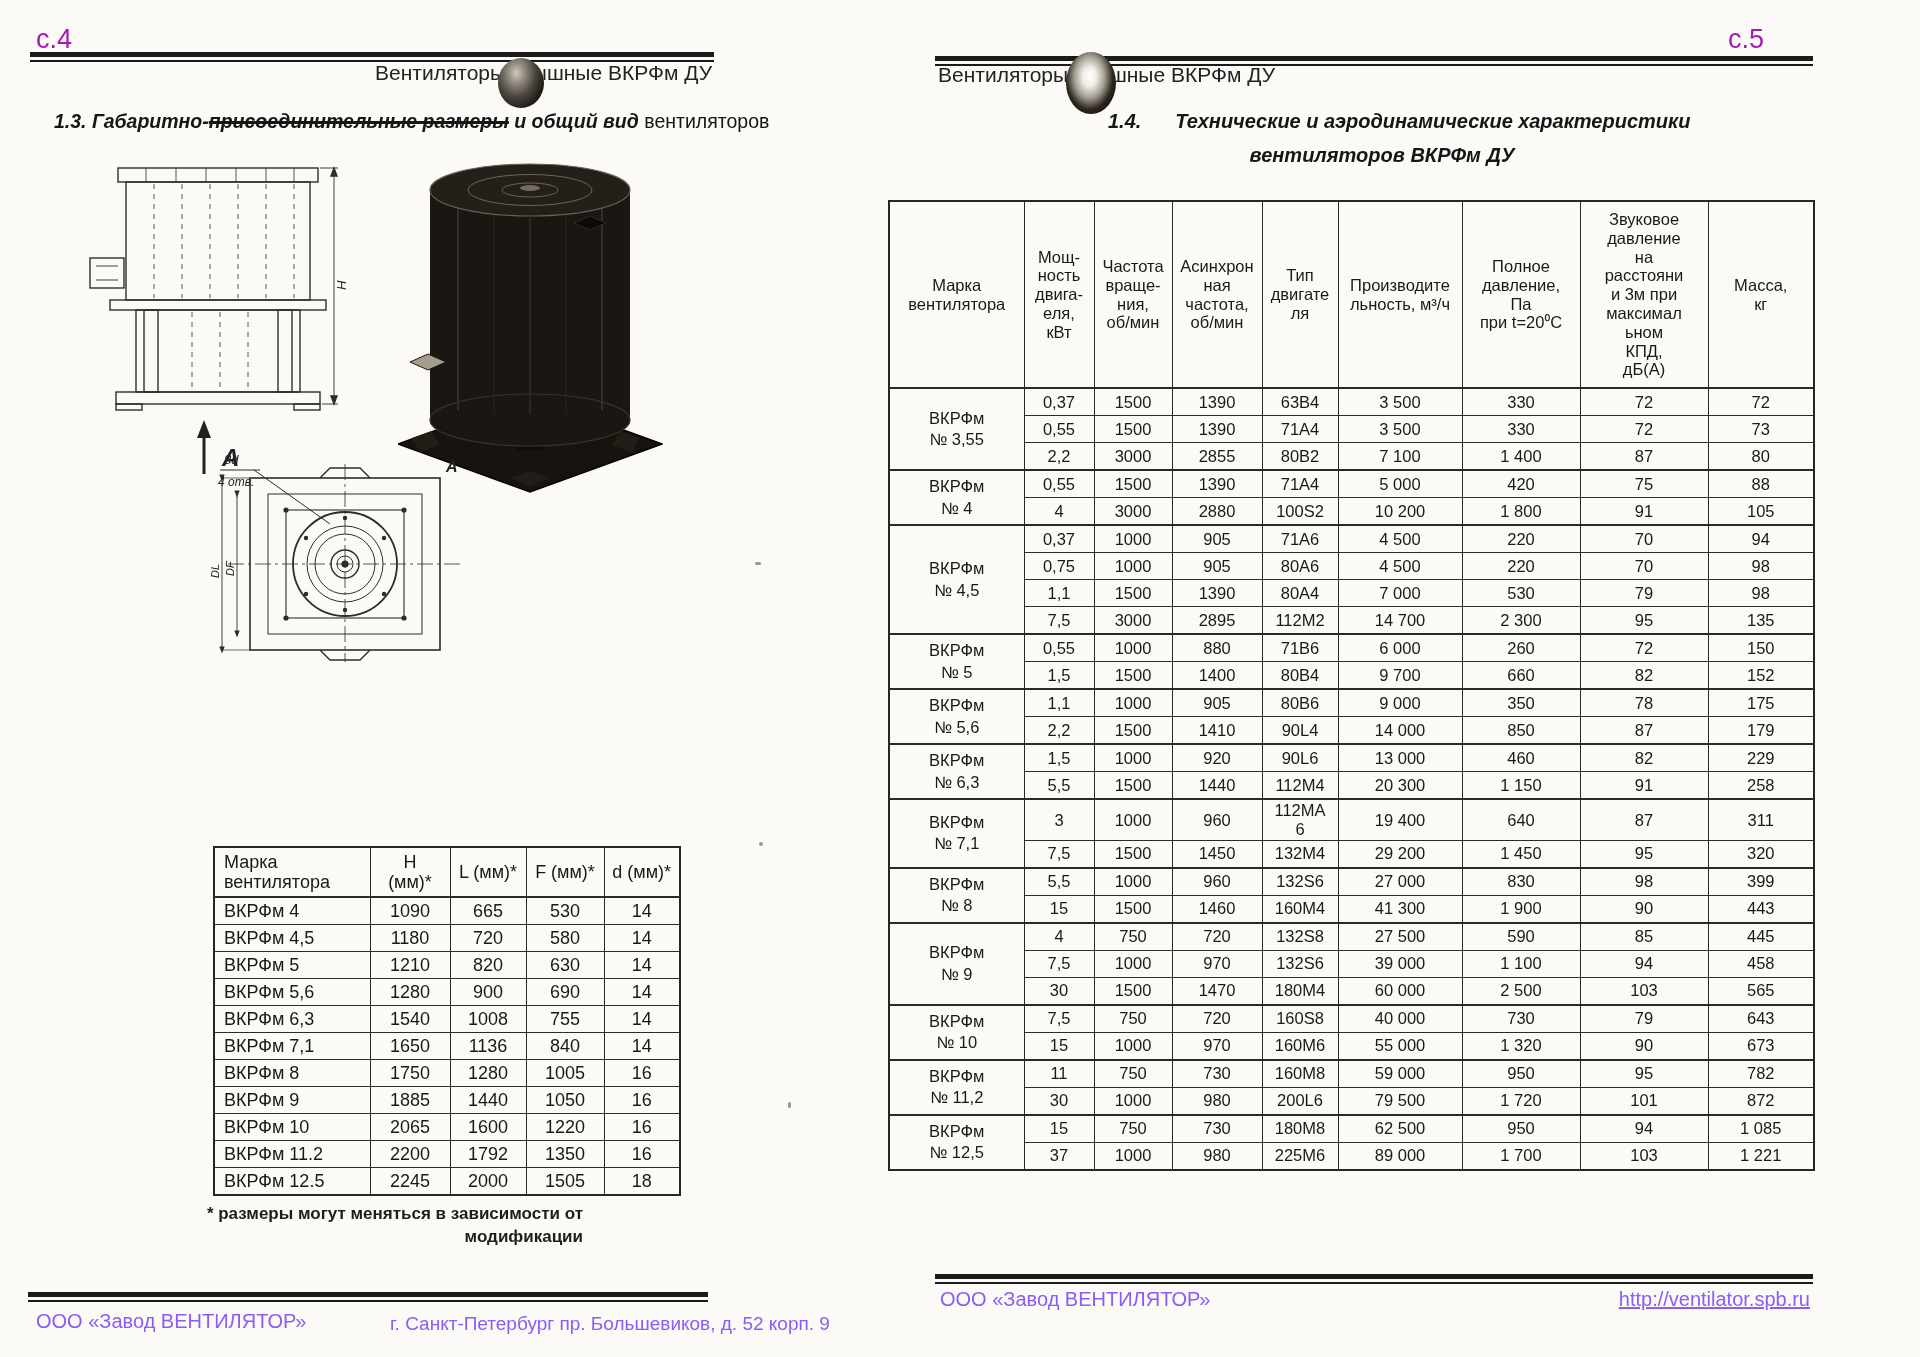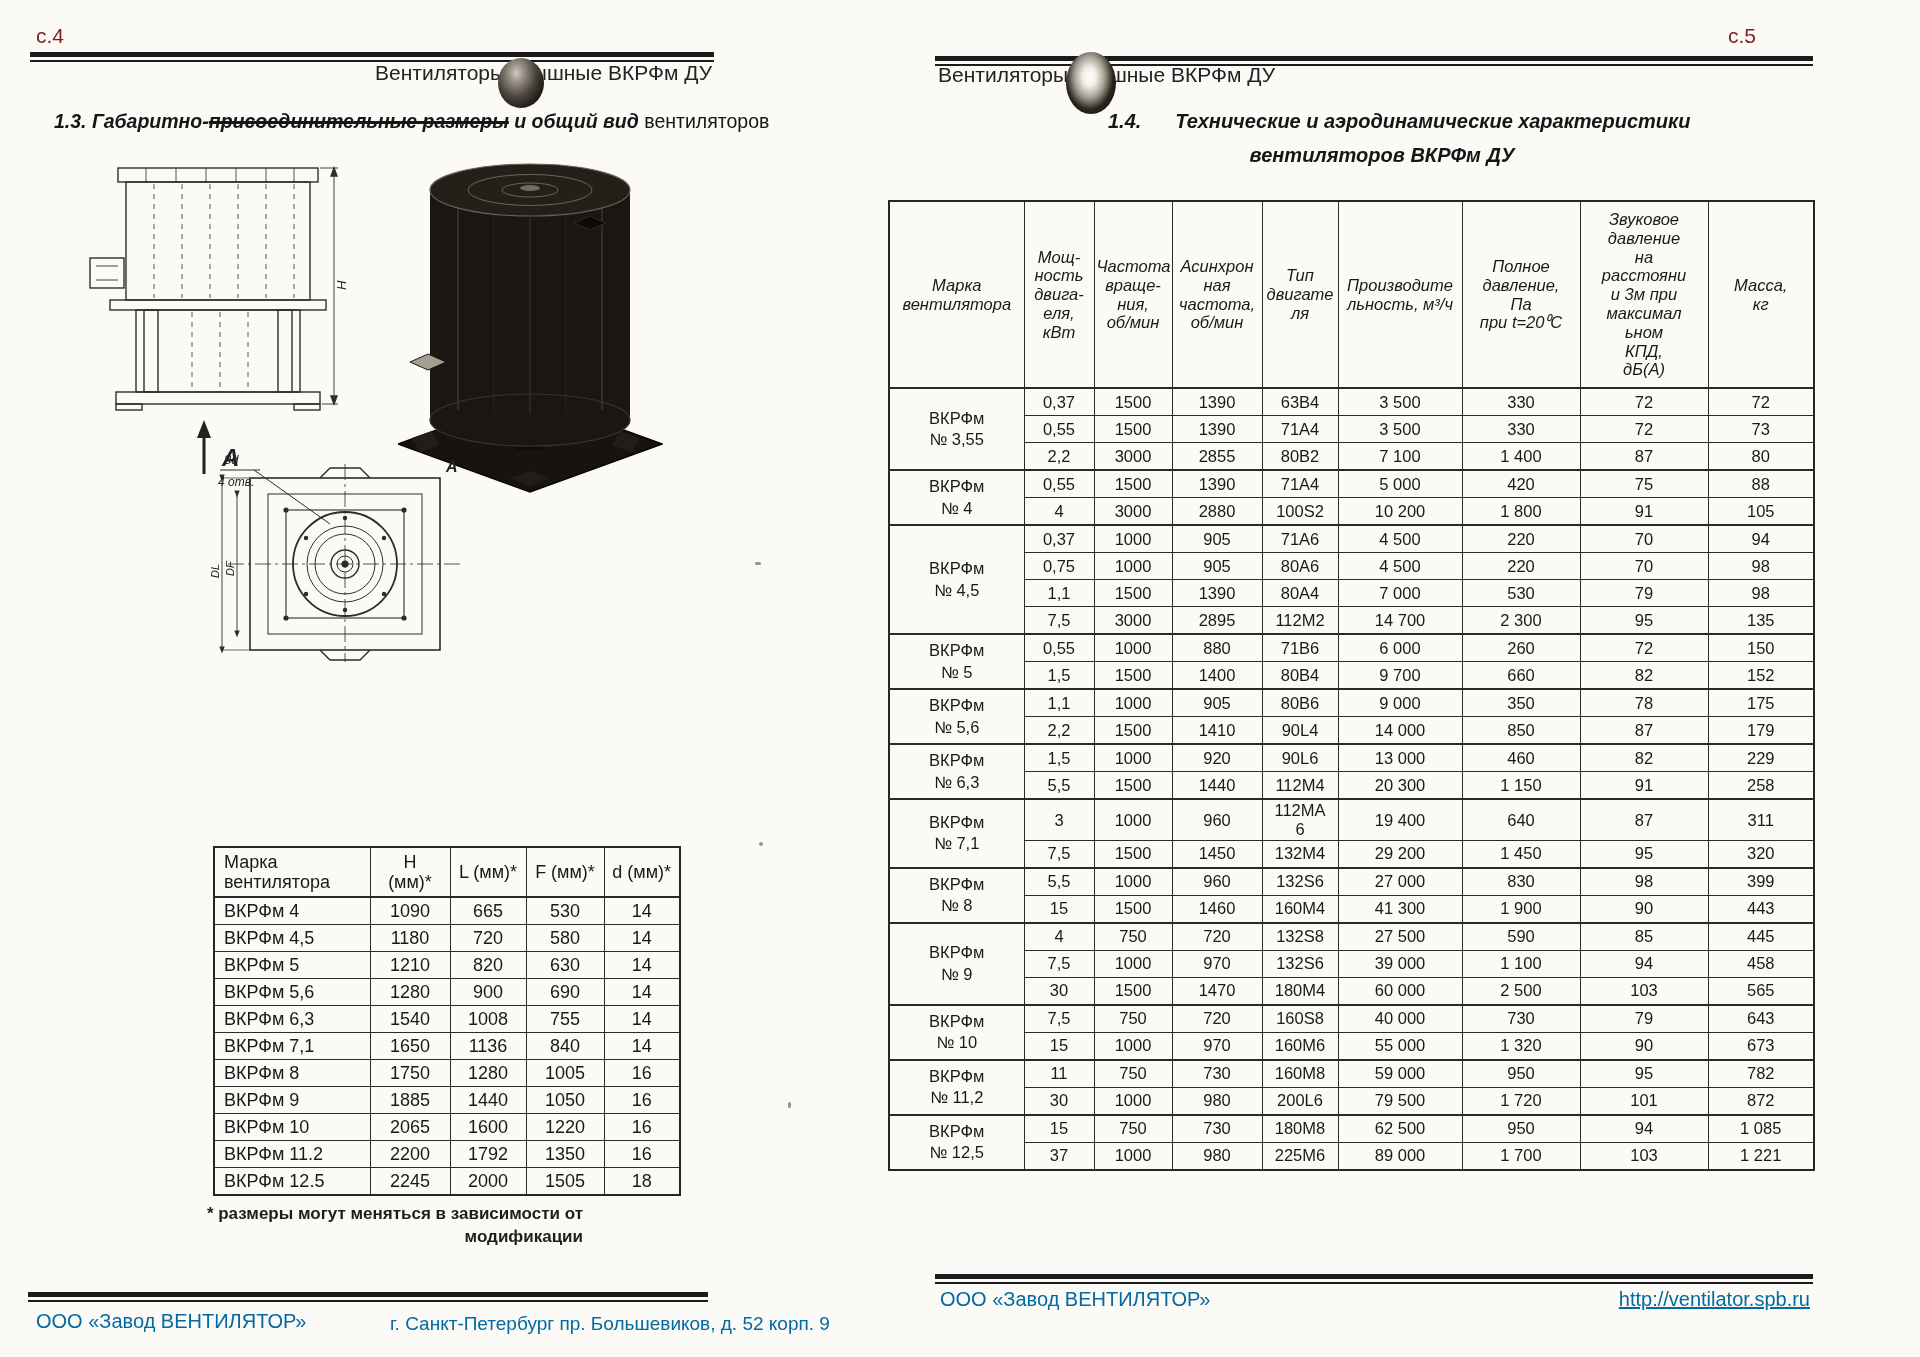--- a/index.html
+++ b/index.html
@@ -1,47 +1,47 @@
 <!DOCTYPE html>
 <html><head>
 <meta charset="utf-8">
 <style>
   html,body{margin:0;padding:0;background:#e8e6e2;}
   .canvas{position:relative;width:1920px;height:1357px;background:#fbfaf7;overflow:hidden;
     font-family:"Liberation Sans", sans-serif;color:#1c1c1c;}
   .abs{position:absolute;}
   
   .rule{position:absolute;height:3px;border-top:5px solid #1b1b1b;border-bottom:2px solid #1b1b1b;background:transparent;}
-  .pageno{position:absolute;font-size:21px;color:#7f1d1d;}
+  .pageno{position:absolute;font-size:27px;color:#a21caf;}
   .runtitle{position:absolute;font-size:21px;color:#222;white-space:nowrap;margin-top:36px;}
   .blob{position:absolute;border-radius:50%;}
   .blob-left{width:46px;height:50px;background:radial-gradient(ellipse at 40% 30%,#cfc9c0 0%,#948d83 20%,#4d463e 48%,#171310 78%);}
   .blob-right{width:50px;height:62px;background:radial-gradient(ellipse at 47% 40%,#ffffff 0%,#f1eee8 18%,#a49d92 40%,#2c261e 62%,#130f0a 82%);}
   .sec-title{position:absolute;font-size:19.5px;color:#161616;white-space:nowrap;}
   .bi{font-weight:bold;font-style:italic;}
   .struck{text-decoration:line-through;text-decoration-thickness:3px;}
   table{border-collapse:collapse;table-layout:fixed;}
   
   #dims{position:absolute;left:213px;top:846px;width:466px;font-size:18px;color:#191919;}
   #dims th,#dims td{border:1.6px solid #2a2a2a;text-align:center;padding:1px 2px;height:24px;
     font-weight:400;white-space:pre-line;line-height:1.12;}
   #dims thead th{border-bottom-width:2.6px;height:46px;}
   #dims th:first-child,#dims td:first-child{text-align:left;padding-left:9px;}
   #dims table,#dims{border:2.2px solid #262626;}
   
   #spec{position:absolute;left:888px;top:200px;width:925px;font-size:16.5px;color:#191919;border:2.2px solid #262626;}
   #spec th,#spec td{border:1.4px solid #2a2a2a;text-align:center;padding:1px 3px;
     font-weight:400;white-space:pre-line;line-height:1.14;}
-  #spec thead th{border-bottom-width:2.8px;padding:8px 2px;vertical-align:middle;font-style:italic;}
+  #spec thead th{border-bottom-width:2.8px;padding:8px 2px;vertical-align:middle;}
   #spec td{height:24px;}
   #spec tr.gstart>td{border-top-width:2.4px;}
   #spec td.mark{line-height:1.3;}
   .footnote{position:absolute;left:185px;top:1203px;width:398px;text-align:right;
     font-size:17px;font-weight:bold;color:#1d1d1d;line-height:1.35;white-space:pre-line;}
-  .ftr-text{position:absolute;font-size:20px;color:#0369a1;white-space:nowrap;}
+  .ftr-text{position:absolute;font-size:20px;color:#8b5cf6;white-space:nowrap;}
   .url{text-decoration:underline;}
   .speck{position:absolute;background:#9b968e;border-radius:2px;}
   svg text{fill:#222;}
 </style>
 </head>
 <body>
 
 <div class="canvas">
 
   <div class="pageno" style="left:36px;top:24px;">с.4</div>

